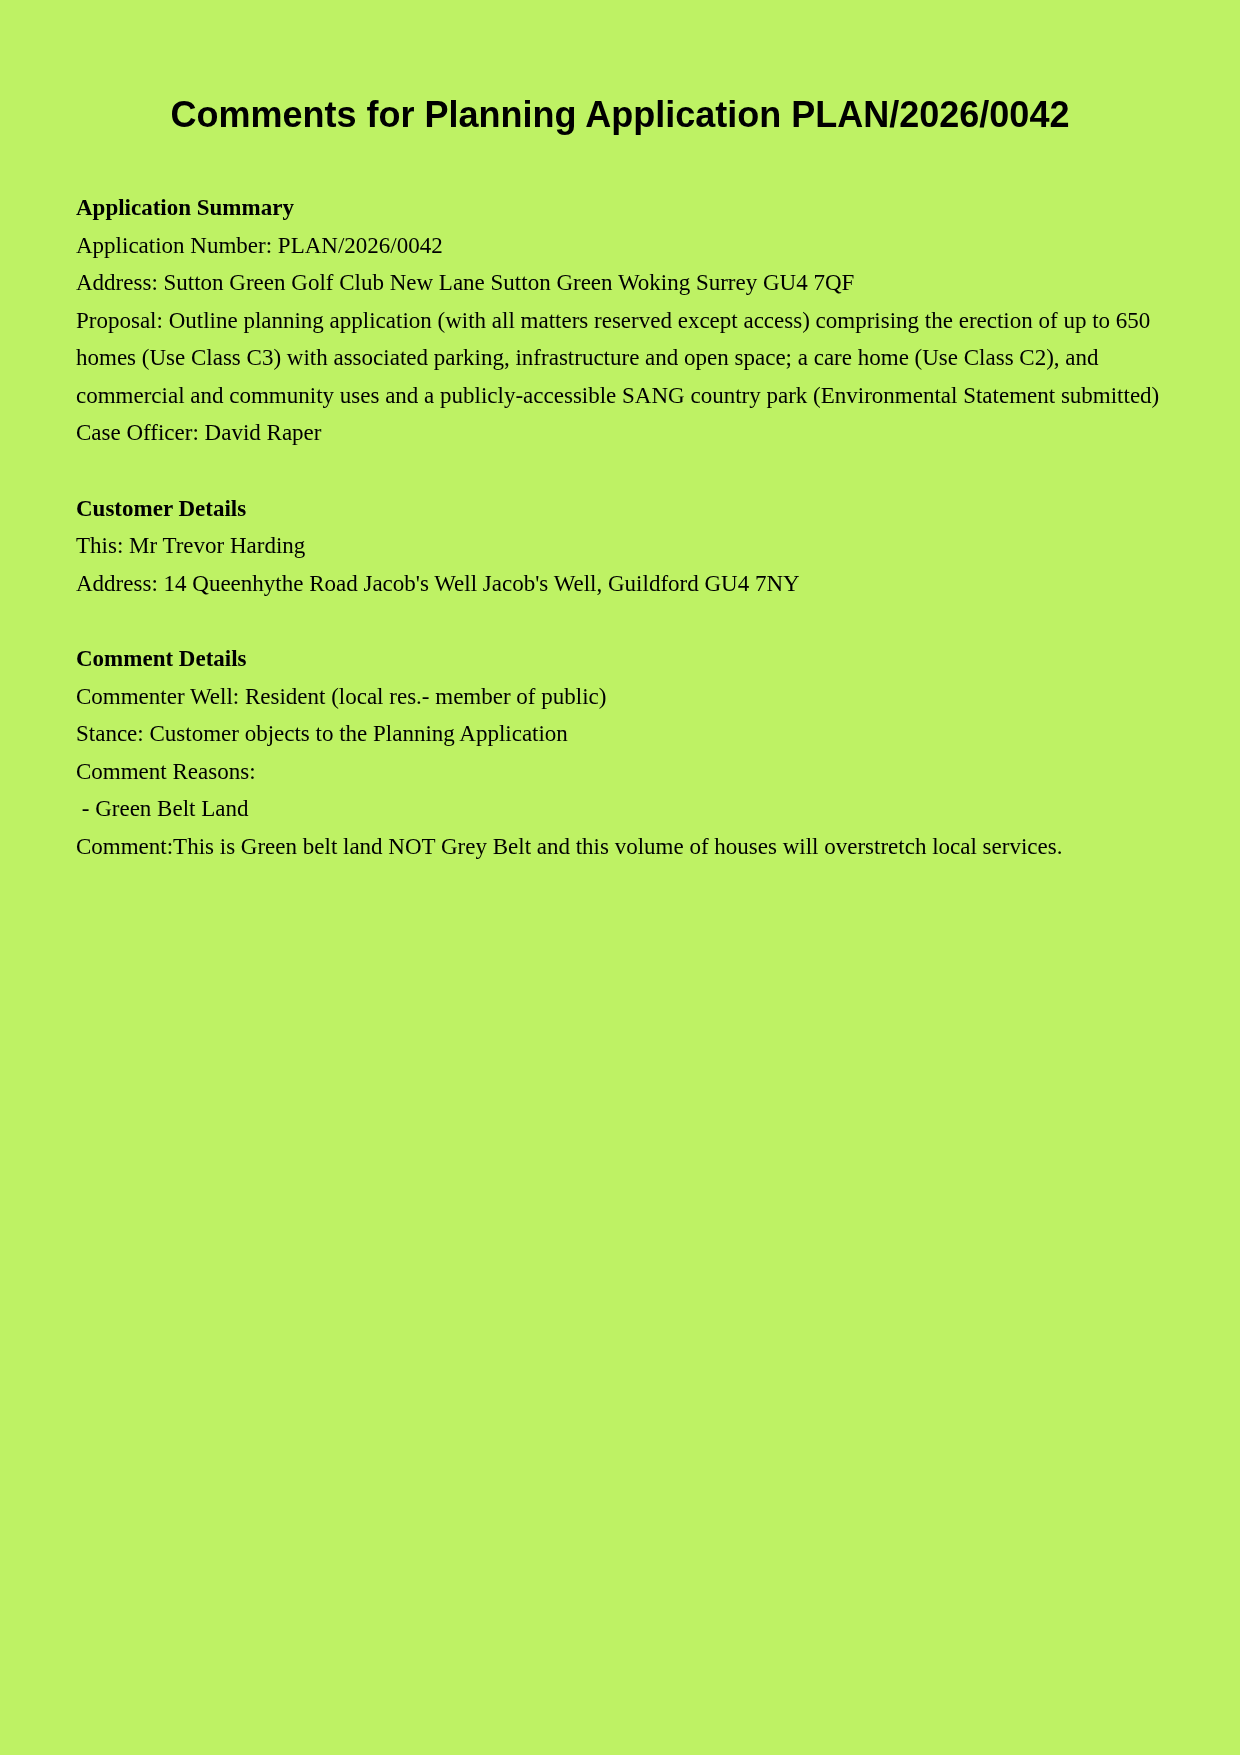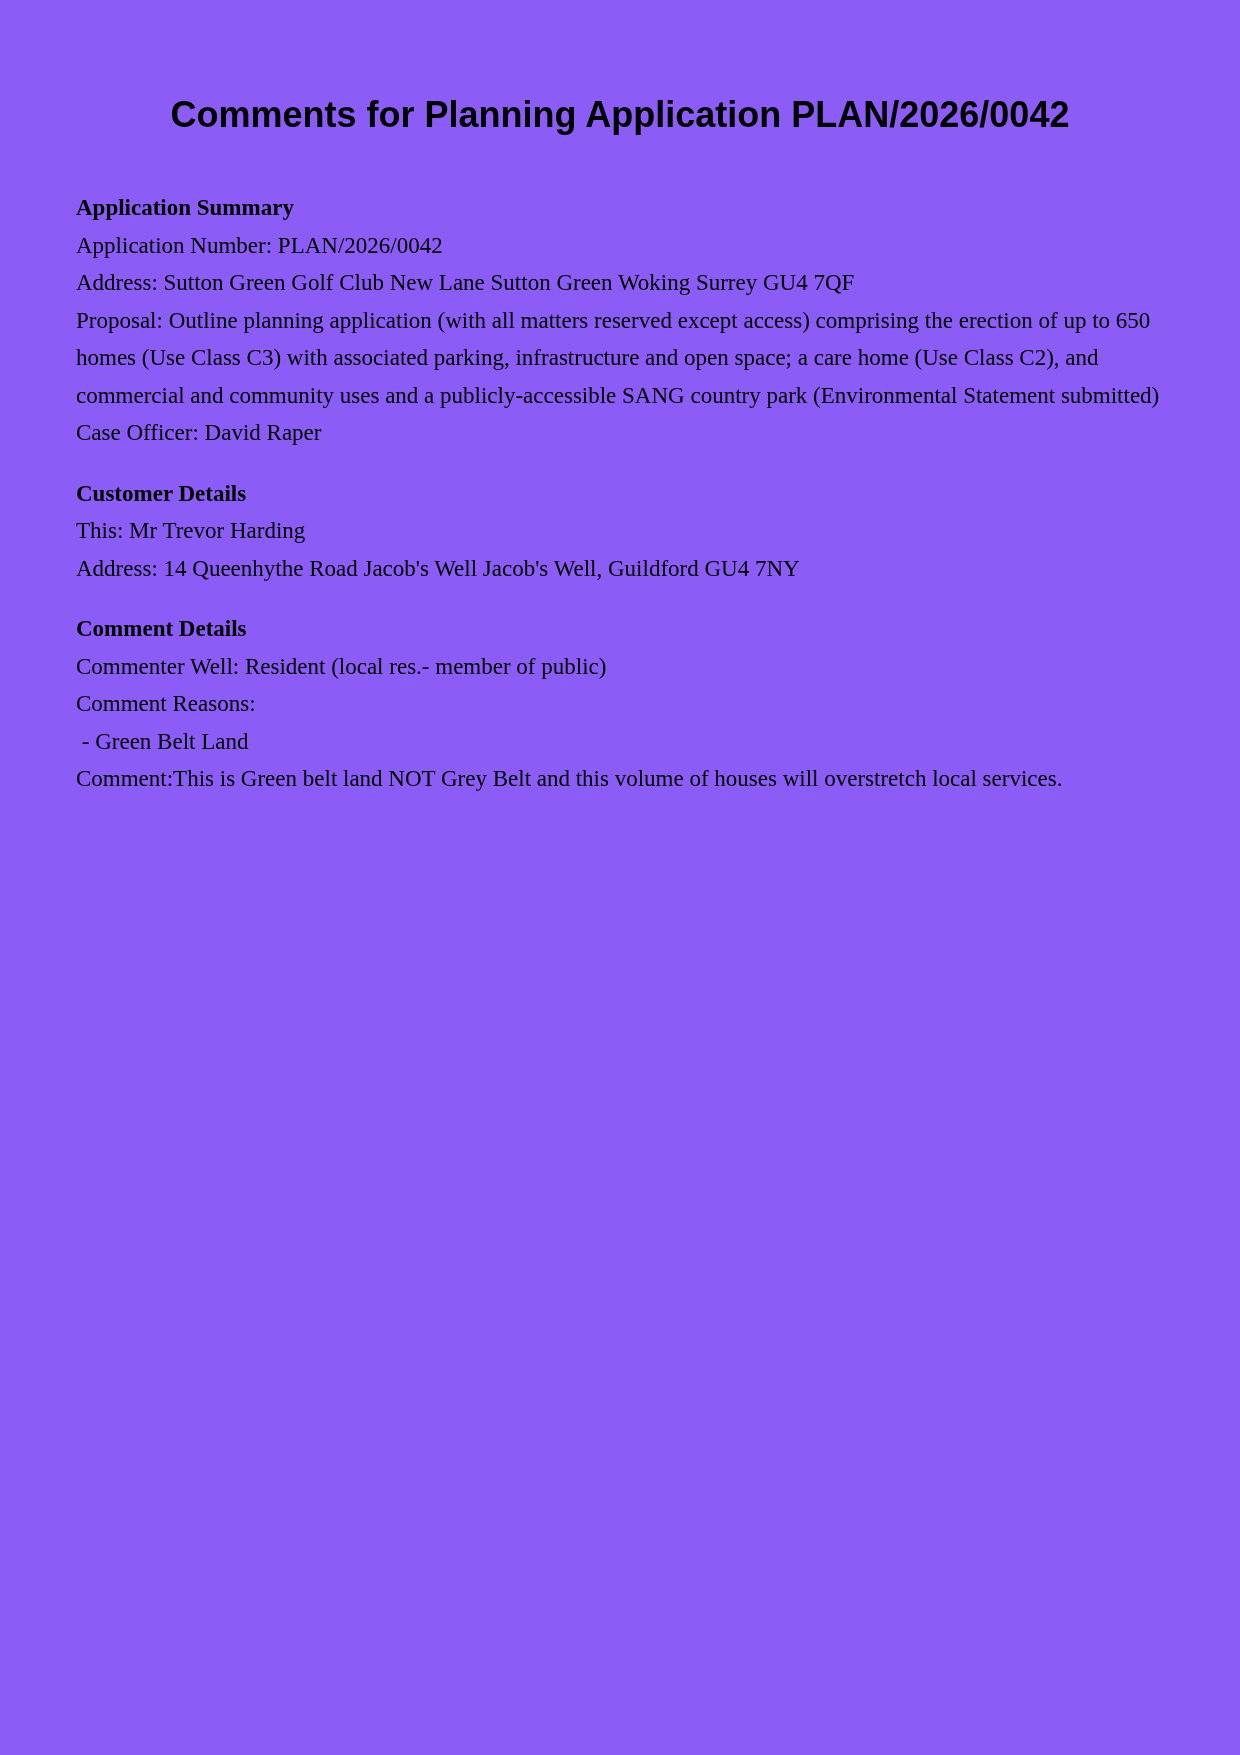--- a/index.html
+++ b/index.html
@@ -4,21 +4,21 @@
 <style>
   html, body {
     margin: 0;
     padding: 0;
     background: #ffffff;
   }
   .page {
     position: relative;
     width: 1240px;
     height: 1755px;
-    background: #8b5cf6;
+    background: #bef264;
     color: #000000;
     font-family: "Liberation Sans", "DejaVu Sans", sans-serif;
     box-sizing: border-box;
     overflow: hidden;
   }
   .doc-title {
     margin: 0;
     padding: 94px 0 0 0;
     font-size: 36px;
     line-height: 42px;
@@ -30,21 +30,21 @@
     margin: 53px 74px 0 76px;
     width: 1090px;
     font-size: 23px;
     line-height: 37.5px;
   }
   .doc-section {
     margin: 0;
     font-family: Liberation Serif, serif;
   }
   .doc-section + .doc-section {
-    margin-top: 23px;
+    margin-top: 38px;
   }
   .section-heading {
     font-weight: 700;
     white-space: pre-wrap;
   }
   .text-line {
     white-space: pre-wrap;
   }
 </style>
 </head>
@@ -65,19 +65,20 @@
 
     <section class="doc-section">
       <div class="section-heading">Customer Details</div>
       <div class="text-line">This: Mr Trevor Harding</div>
       <div class="text-line">Address: 14 Queenhythe Road Jacob's Well Jacob's Well, Guildford GU4 7NY</div>
     </section>
 
     <section class="doc-section">
       <div class="section-heading">Comment Details</div>
       <div class="text-line">Commenter Well: Resident (local res.- member of public)</div>
+      <div class="text-line">Stance: Customer objects to the Planning Application</div>
       <div class="text-line">Comment Reasons:</div>
       <div class="text-line"> - Green Belt Land</div>
       <div class="text-line">Comment:This is Green belt land NOT Grey Belt and this volume of houses will overstretch local services.</div>
     </section>
 
   </div>
 </div>
 
 </body></html>

